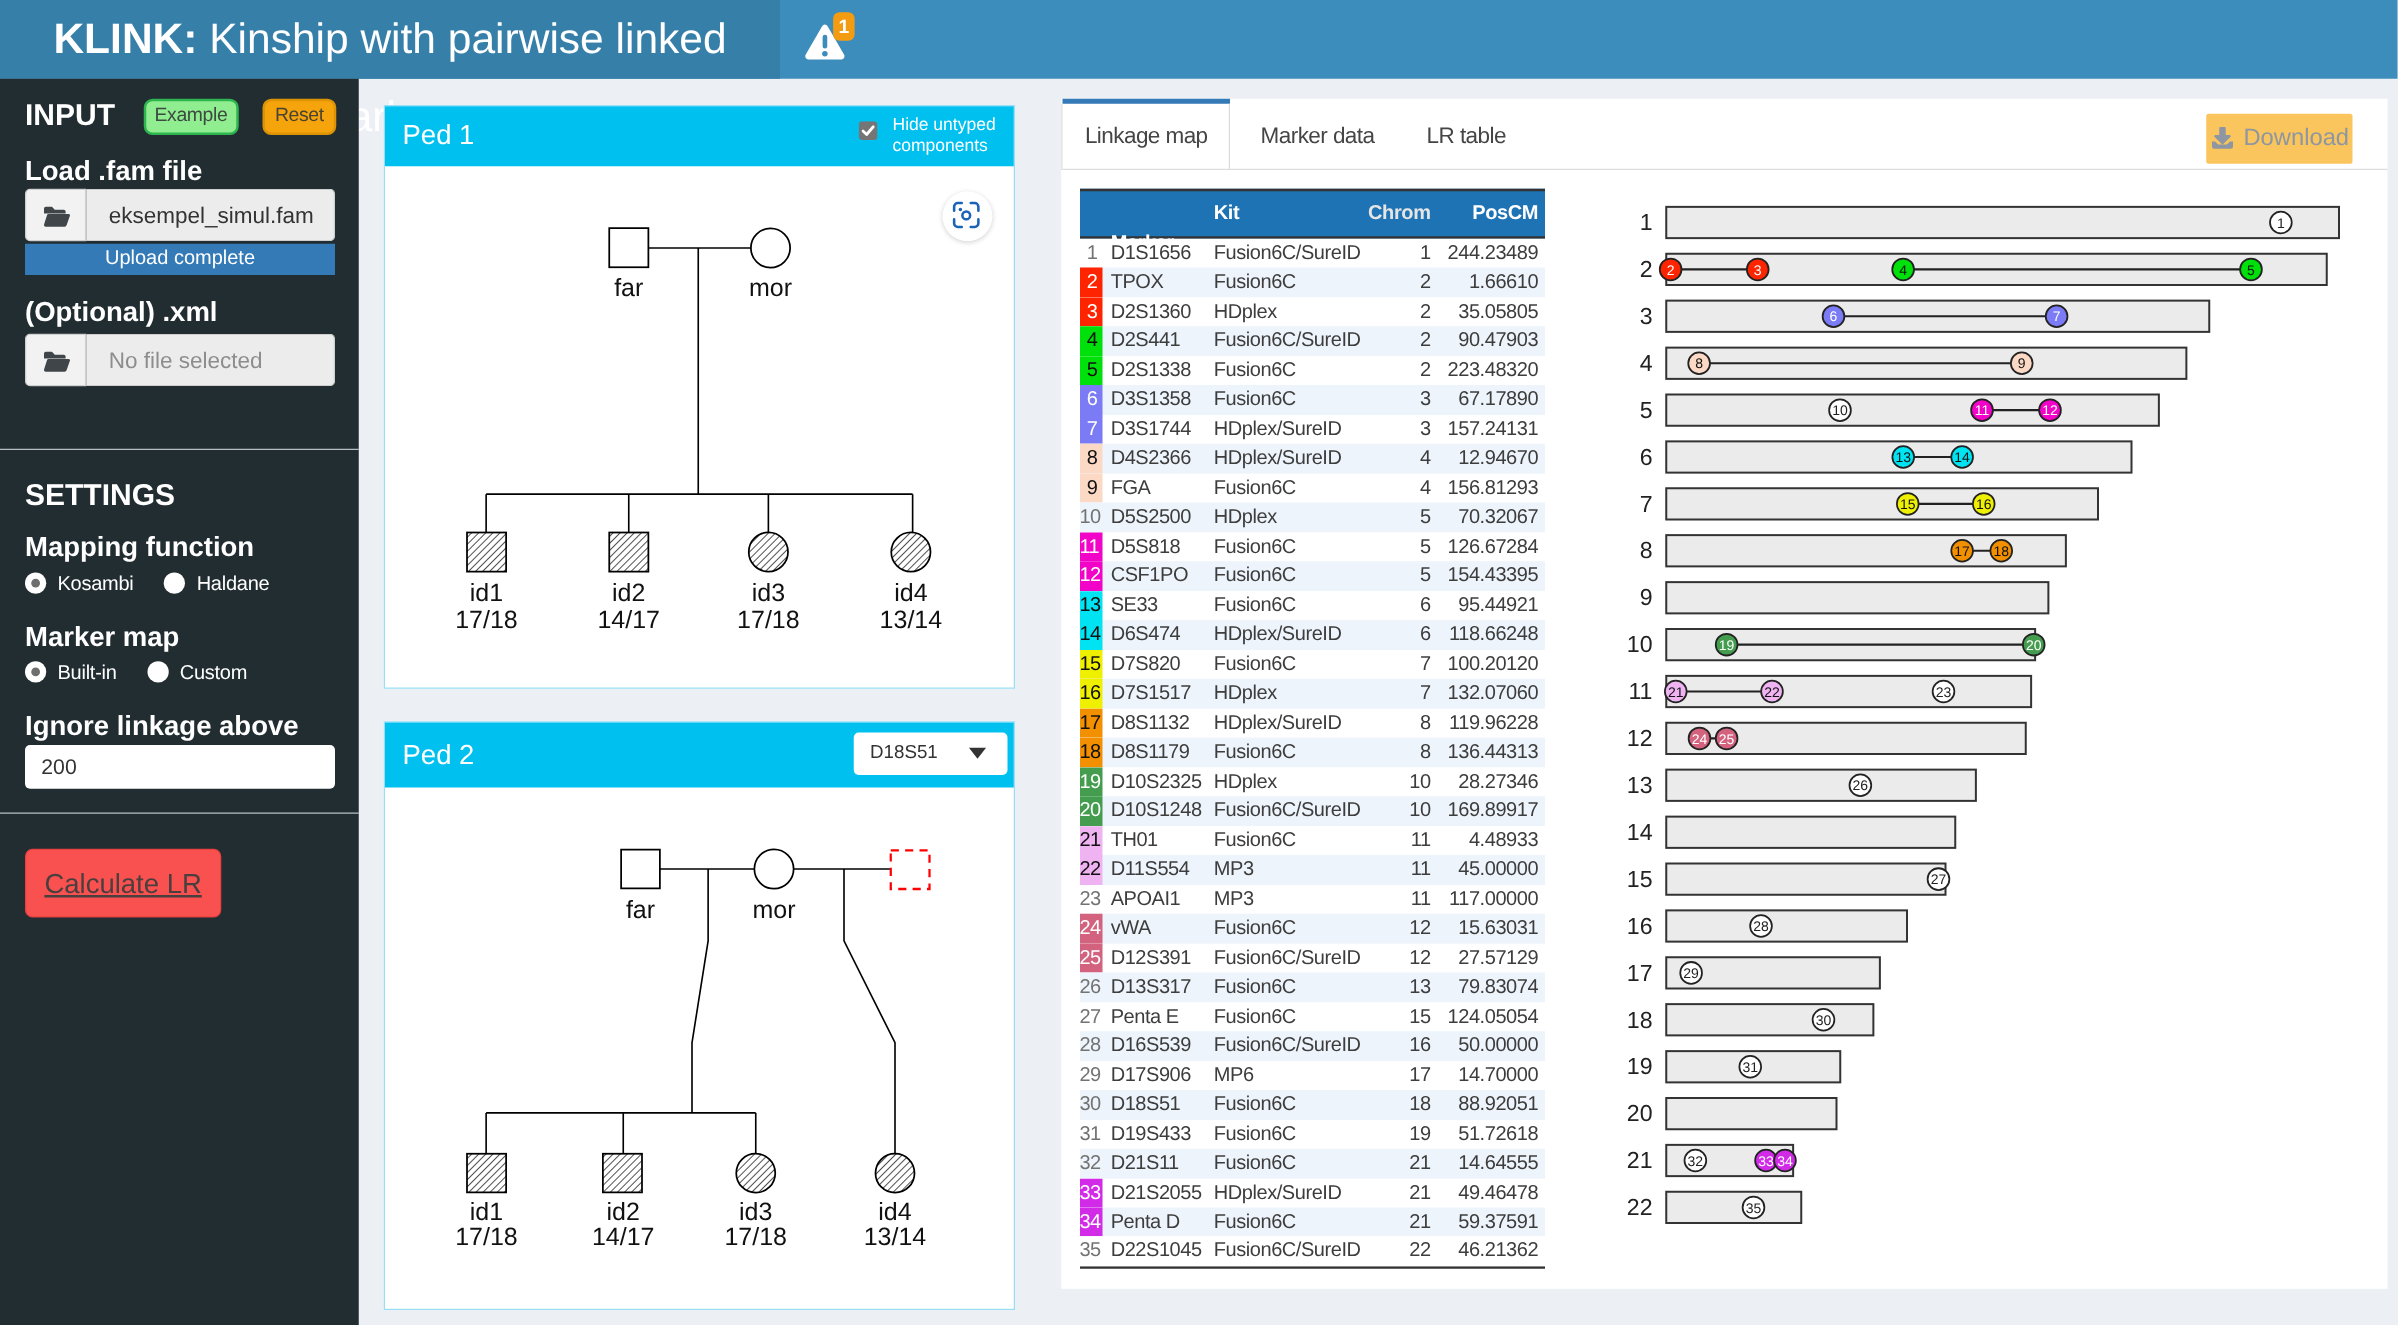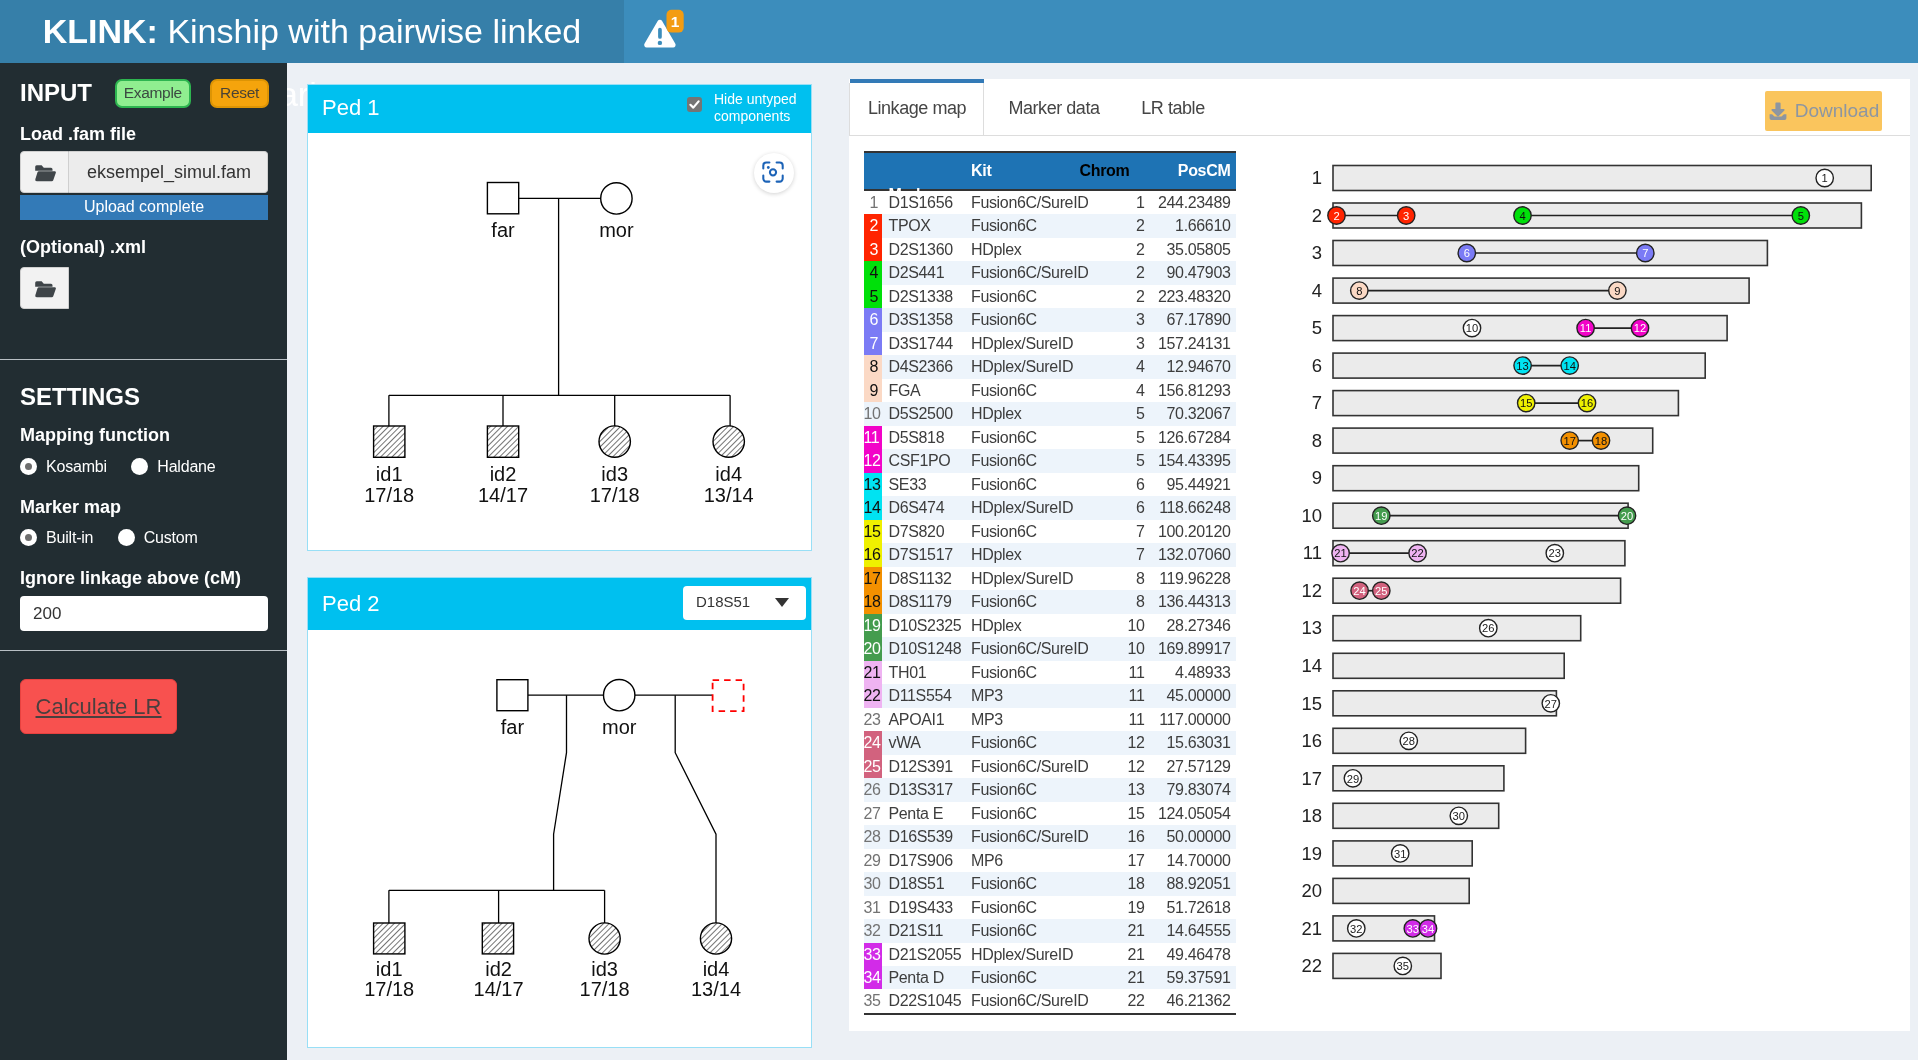--- a/index.html
+++ b/index.html
@@ -2,21 +2,21 @@
 <html><head><meta charset="utf-8"><title>KLINK</title>
 <style>
 * { margin:0; padding:0; box-sizing:border-box; }
 html,body { width:1918px; height:1060px; overflow:hidden; background:#ecf0f5;
   font-family:"Liberation Sans",sans-serif; }
 .abs { position:absolute; }
 #hdr { position:absolute; left:0; top:0; width:1918px; height:63px; background:#3c8dbc; }
 #logo { position:absolute; left:0; top:0; width:624px; height:63px; background:#367fa9;
   color:#fff; font-size:34px; text-align:center; line-height:63px; }
 #sidebar { position:absolute; left:0; top:63px; width:287px; height:997px; background:#222d32; }
-#sidebar .lbl { color:#fff; font-weight:bold; font-size:18px; }
+#sidebar .lbl { color:#fff; font-weight:bold; font-size:22px; }
 .btn { display:inline-block; text-align:center; border-radius:4px; font-size:17px; }
 .hr { position:absolute; left:0; width:287px; height:1px; background:#b8bfc4; }
 .finput { position:absolute; left:20px; width:248px; height:42px; }
 .fbtn { position:absolute; left:0; top:0; width:49px; height:42px; background:#f2f2f2;
   border:1px solid #cfcfcf; border-radius:4px 0 0 4px; }
 .ftxt { position:absolute; left:49px; top:0; width:199px; height:42px; background:#ececec;
   border:1px solid #cfcfcf; border-left:none; border-radius:0 4px 4px 0;
   font-size:18px; line-height:40px; padding-left:18px; color:#333; }
 .radio { display:inline-block; width:17px; height:17px; border-radius:50%; background:#fff;
   vertical-align:-3px; position:relative; }
@@ -65,20 +65,21 @@
   </div>
   <div class="abs" style="left:20px;top:132px;width:248px;height:24.5px;background:#337ab7;color:#fff;font-size:16px;text-align:center;line-height:24px;">Upload complete</div>
   <div class="abs lbl" style="left:20px;top:174px;">(Optional) .xml</div>
   <div class="finput" style="top:204px;">
     <div class="fbtn">
         <span style="position:absolute;left:13px;top:11.5px;"><svg width="23" height="19" viewBox="0 0 23 19">
 <path d="M1.2 2.8 a1.5 1.5 0 0 1 1.5 -1.5 h4.9 l2.2 2.5 h7.2 a1.5 1.5 0 0 1 1.5 1.5 v1.5 h-17.3 z" fill="#3f4549"></path>
 <path d="M3.5 8.3 a1.5 1.5 0 0 1 1.4 -1.05 h15.8 a1.2 1.2 0 0 1 1.15 1.6 l-2.6 7.4 a1.6 1.6 0 0 1 -1.5 1.05 H2.8 a1.55 1.55 0 0 1 -1.5 -1.95 z" fill="#3f4549"></path>
 </svg></span>
       </div>
+    <div class="ftxt" style="color:#8d8d8d;">No file selected</div>
   </div>
 
   <div class="hr" style="top:296px;"></div>
   <div class="abs lbl" style="left:20px;top:320px;font-size:24px;">SETTINGS</div>
   <div class="abs lbl" style="left:20px;top:362px;">Mapping function</div>
   <div class="abs" style="left:20px;top:395px;">
     <span class="radio sel"></span><span class="rlbl">Kosambi</span>
     <span class="radio"></span><span class="rlbl">Haldane</span>
   </div>
   <div class="abs lbl" style="left:20px;top:434px;">Marker map</div>
@@ -206,21 +207,21 @@
 <g fill="#8d96a1">
 <path d="M8.3 1.5 h3.4 a0.9 0.9 0 0 1 0.9 0.9 V8 h3.1 a0.9 0.9 0 0 1 0.64 1.54 L10.64 15.2 a0.9 0.9 0 0 1 -1.28 0 L3.66 9.54 A0.9 0.9 0 0 1 4.3 8 h3.1 V2.4 a0.9 0.9 0 0 1 0.9 -0.9 Z"></path>
 <path d="M1.6 13.2 h2.5 l2.4 2.4 h7 l2.4 -2.4 h2.5 v4 a1.8 1.8 0 0 1 -1.8 1.8 H3.4 a1.8 1.8 0 0 1 -1.8 -1.8 Z"></path>
 </g>
 </svg>Download</div>
 
   <div style="position:absolute;left:14.5px;top:72px;width:372.5px;">
     <div style="width:372.5px;height:40px;background:#1E73B4;border-top:2px solid #333;border-bottom:2px solid #333;position:relative;">
       <div style="position:absolute;left:25px;top:0;line-height:36px;font-size:16px;letter-spacing:-0.3px;font-weight:bold;color:#fff;margin-top:24px;">Marker</div>
       <div style="position:absolute;left:107.5px;top:0;line-height:36px;font-size:16px;letter-spacing:-0.3px;font-weight:bold;color:#fff;">Kit</div>
-      <div style="position:absolute;left:201px;width:80px;top:0;line-height:36px;font-size:16px;letter-spacing:-0.3px;font-weight:bold;color:#000000;text-align:center;">Chrom</div>
+      <div style="position:absolute;left:201px;width:80px;top:0;line-height:36px;font-size:16px;letter-spacing:-0.3px;font-weight:bold;color:#e5e5e5;text-align:right;">Chrom</div>
       <div style="position:absolute;left:287px;width:80px;top:0;line-height:36px;font-size:16px;letter-spacing:-0.3px;font-weight:bold;color:#fff;text-align:right;">PosCM</div>
     </div>
 <div class="tr" style="background:#fff">
         <div class="ic" style="color:#737373">1</div>
         <div class="c1">D1S1656</div>
         <div class="c2">Fusion6C/SureID</div>
         <div class="c3">1</div>
         <div class="c4">244.23489</div>
       </div>
 <div class="tr" style="background:#edf4fb">

